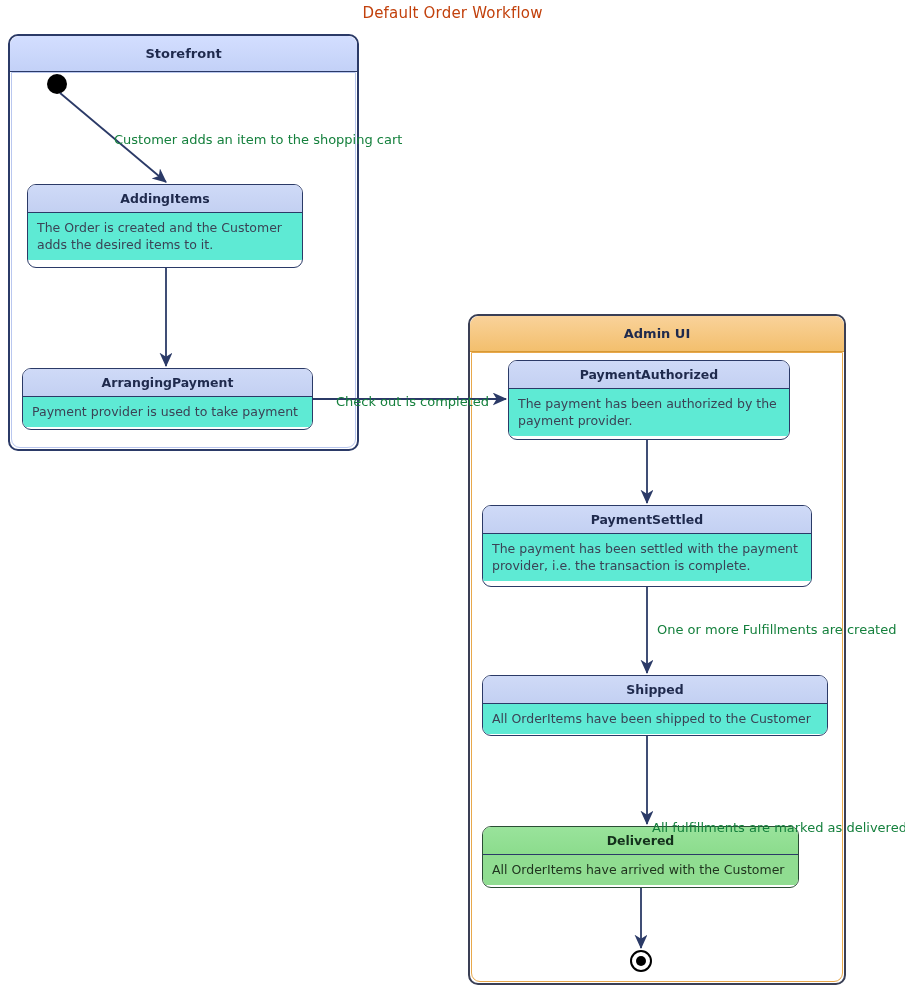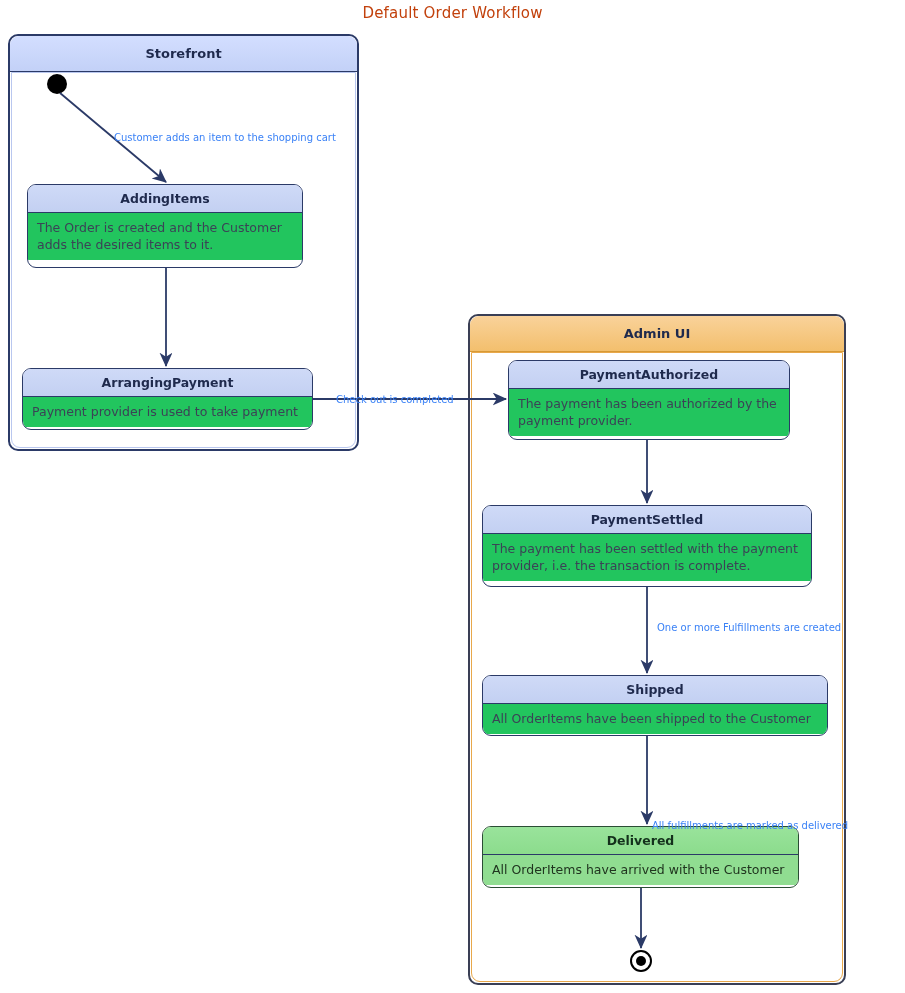--- a/index.html
+++ b/index.html
@@ -102,21 +102,21 @@
     border-bottom: 1.6px solid #2b3a67;
   }
   .state .state-desc {
     padding: 6px 9px 7px 9px;
     font-size: 12.5px;
     line-height: 17px;
     color: #3b4356;
     box-sizing: border-box;
   }
   .state.fill-blue .state-name { background: linear-gradient(#cfdaf7, #c3d0f2); }
-  .state.fill-blue .state-desc { background: #22c55e; }
+  .state.fill-blue .state-desc { background: #5eead4; }
   .state.fill-green { border-color: #2b4d35; }
   .state.fill-green .state-name {
     background: linear-gradient(#99e39b, #8cdc8d);
     border-bottom-color: #2b3a67;
     color: #14301c;
   }
   .state.fill-green .state-desc { background: #90dd91; color: #20351f; }
   
   .initial-state {
     position: absolute;
@@ -148,22 +148,22 @@
   .edge-layer {
     position: absolute;
     left: 0;
     top: 0;
     width: 905px;
     height: 993px;
     pointer-events: none;
   }
   .edge-label {
     position: absolute;
-    font-size: 10px;
-    color: #3b82f6;
+    font-size: 13px;
+    color: #15803d;
     white-space: nowrap;
   }
 </style>
 </head>
 <body>
 
 <div id="diagram-root">
 
   <div class="diagram-title">Default Order Workflow</div>
 

